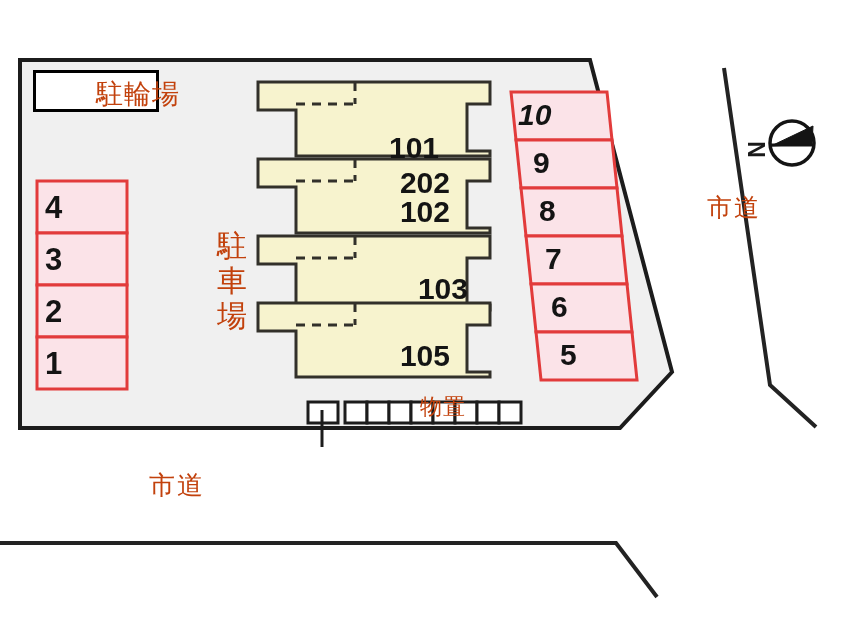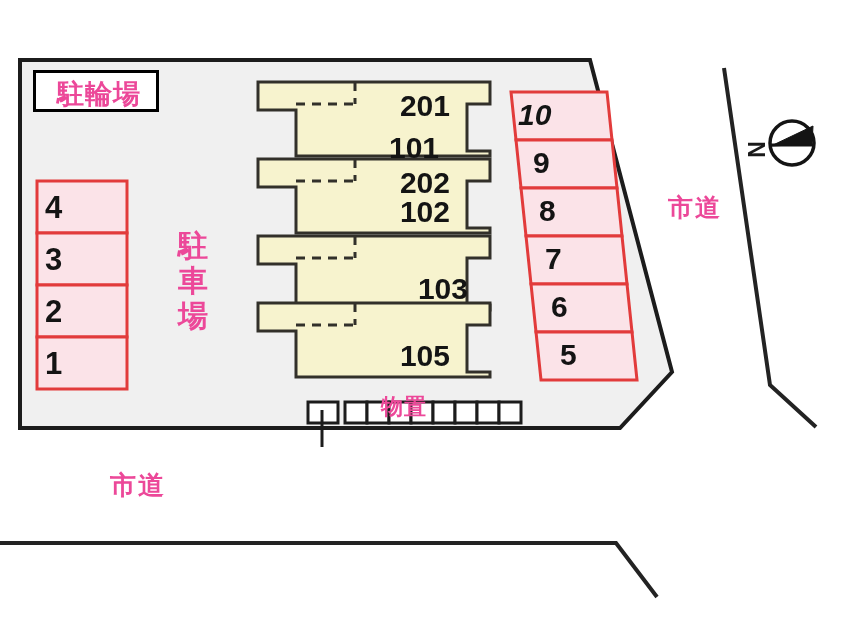--- a/index.html
+++ b/index.html
@@ -30,22 +30,23 @@
   .txt {
     position: absolute;
     white-space: nowrap;
     color: #1a1a1a;
     font-weight: bold;
     line-height: 1;
   }
   
   .jp {
     font-family: "DejaVu Sans", "Liberation Sans", sans-serif;
-    font-weight: bold;
-    color: #ec4899;
+    font-weight: normal;
+    color: #c2410c;
+    margin-left: 39px;
   }
   #bike-label-box {
     position: absolute;
     left: 33px;
     top: 70px;
     width: 126px;
     height: 42px;
     border: 3px solid #000000;
     background: #ffffff;
     box-sizing: border-box;
@@ -230,21 +231,20 @@
   <div class="stall-num" style="left:45px; top:296px; font-size:31px;">2</div>
   <div class="stall-num" style="left:45px; top:348px; font-size:31px;">1</div>
 
   <div class="stall-num" style="left:518px; top:100px; font-size:30px;font-style:italic;">10</div>
   <div class="stall-num" style="left:533px; top:148px; font-size:30px;">9</div>
   <div class="stall-num" style="left:539px; top:196px; font-size:30px;">8</div>
   <div class="stall-num" style="left:545px; top:244px; font-size:30px;">7</div>
   <div class="stall-num" style="left:551px; top:292px; font-size:30px;">6</div>
   <div class="stall-num" style="left:560px; top:340px; font-size:30px;">5</div>
 
-  <div class="unit-num" style="left:378px; top:91px; width:72px;">201</div>
   <div class="unit-num" style="left:378px; top:133px; width:72px;text-align:center;">101</div>
 
   <div class="unit-num" style="left:378px; top:168px; width:72px;">202</div>
   <div class="unit-num" style="left:378px; top:197px; width:72px;">102</div>
 
   <div class="unit-num" style="left:396px; top:274px; width:72px;">103</div>
 
   <div class="unit-num" style="left:378px; top:341px; width:72px;">105</div>
 
 </div>

